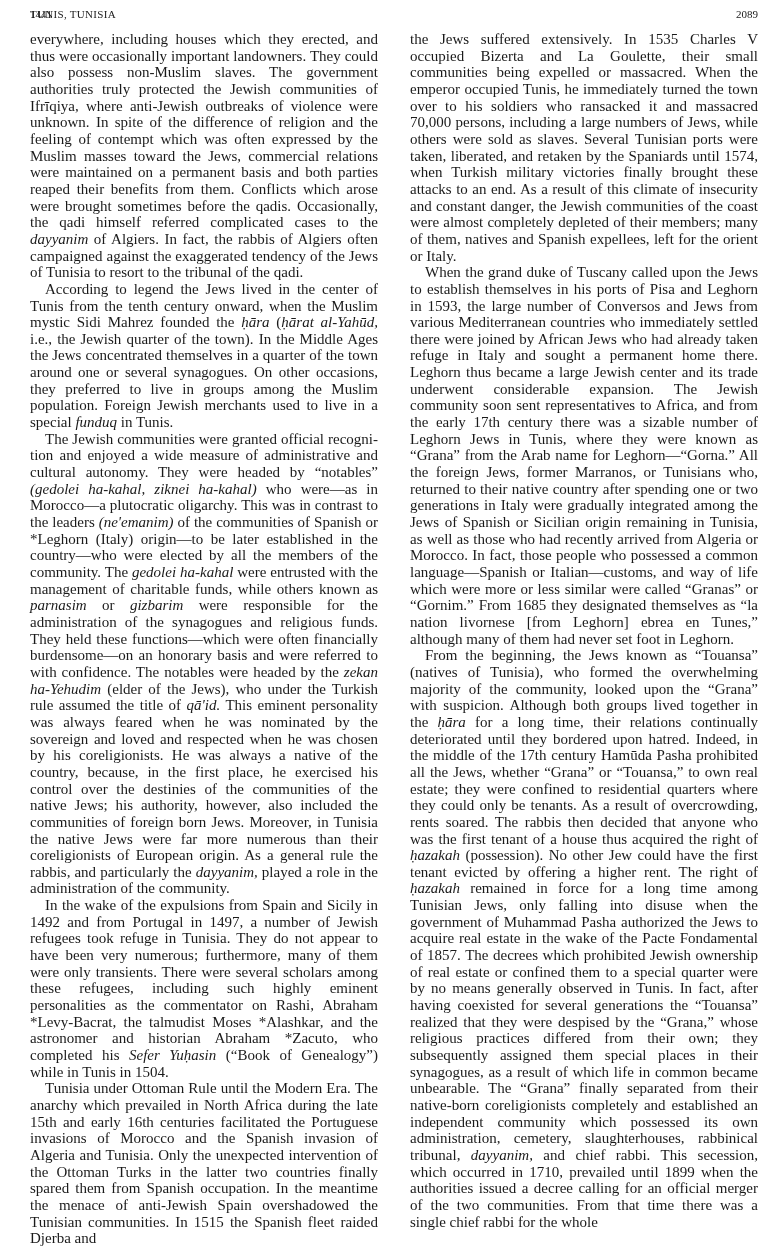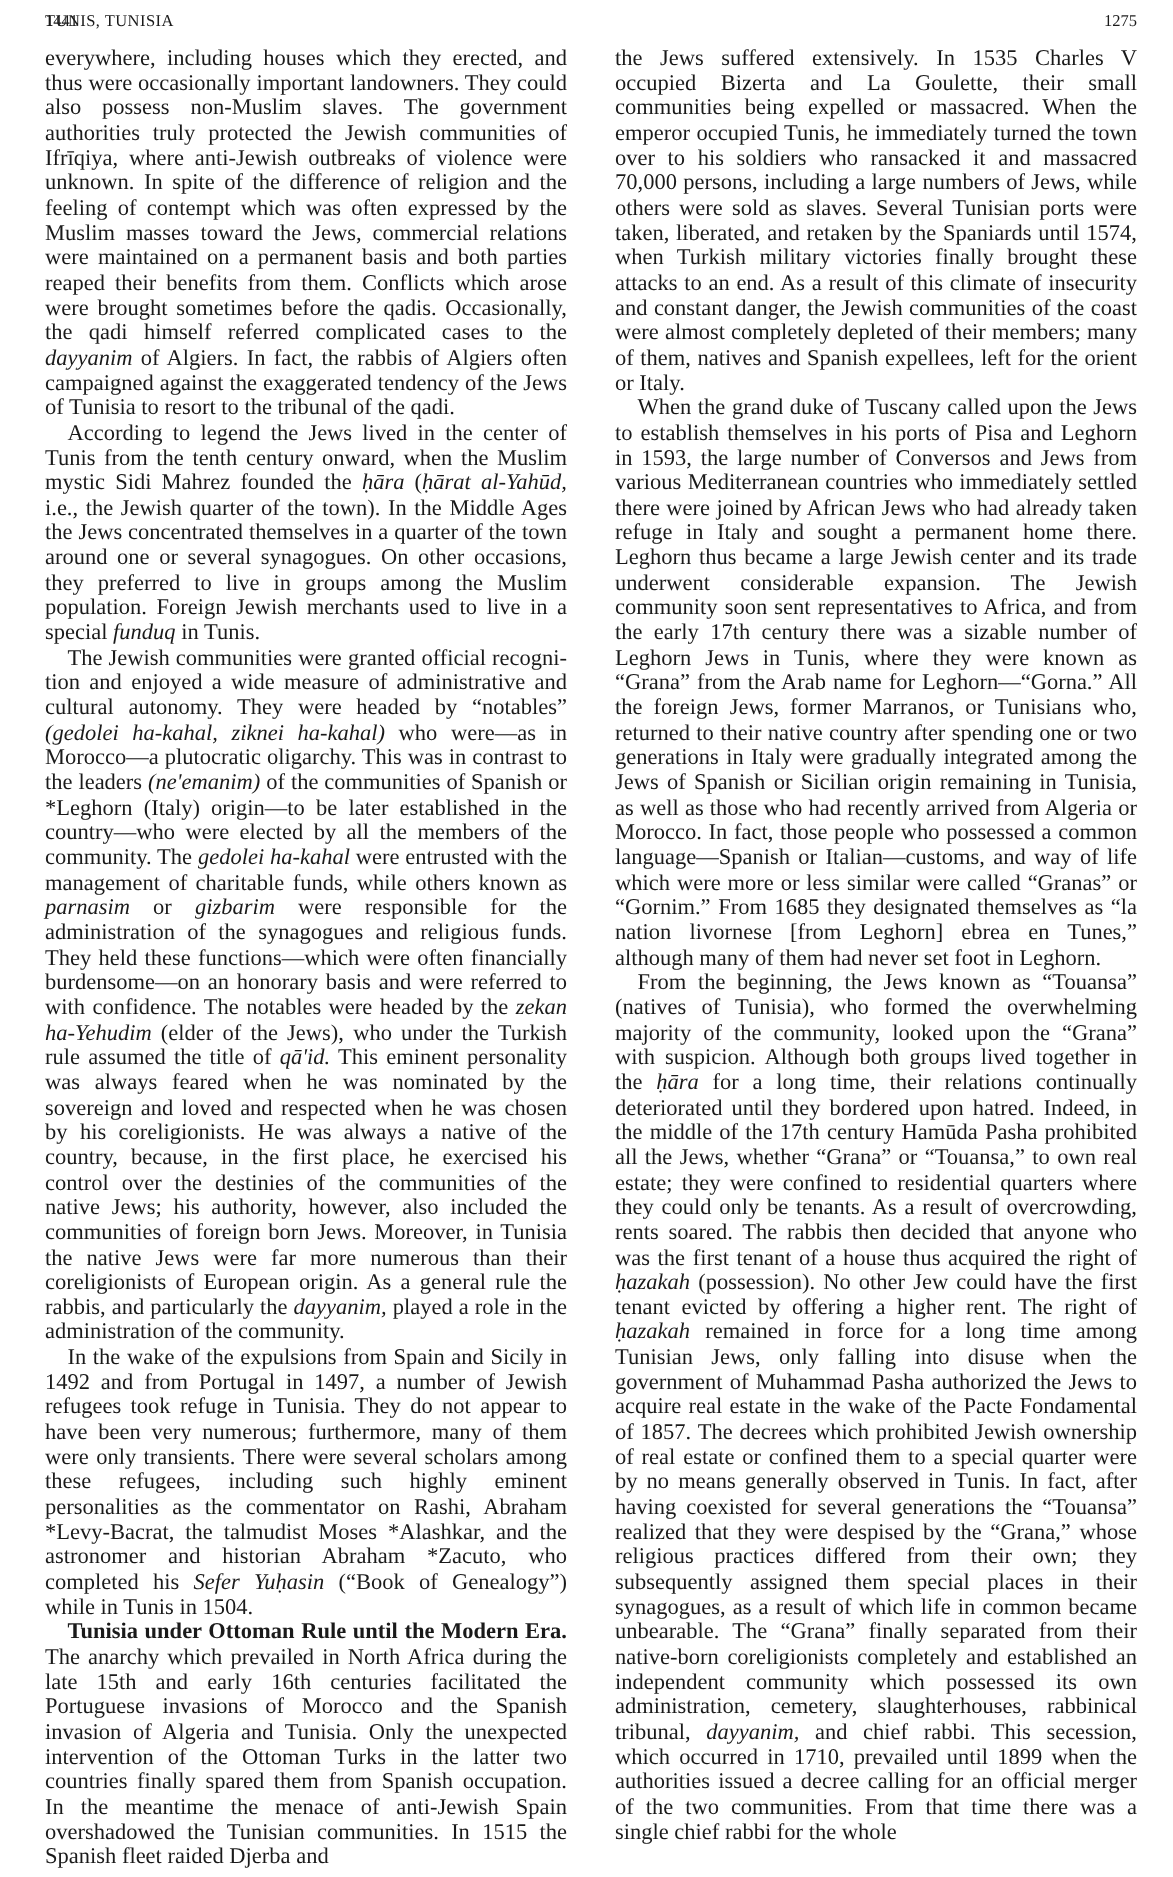--- a/index.html
+++ b/index.html
@@ -10,29 +10,29 @@
   .header .pl { position: absolute; left: 0; top: 0; }
   .header .title { position: absolute; left: 0; right: 0; text-align: left; letter-spacing: 0.3px; }
   .header .pr { position: absolute; right: 0; top: 0; }
   .col { position: absolute; top: 31px; width: 348px; font-size: 15px; line-height: 16.65px;
          text-align: justify; hyphens: manual; }
   .col.left { left: 30px; }
   .col.right { left: 410px; }
   .col p { margin: 0; text-indent: 15px; }
   .col p.cont { text-indent: 0; }
   .col i { font-style: italic; }
-  .col b { font-weight: bold; }
+  .col b { font-weight: normal; }
 </style>
 </head>
 <body>
 
 <div class="header">
   <span class="pl">1441</span>
   <span class="title">TUNIS, TUNISIA</span>
-  <span class="pr">1275</span>
+  <span class="pr">2089</span>
 </div>
 
 <div class="col left">
     <p class="cont"><span>everywhere, including houses which they erected, and thus were occasionally important landowners. They could also possess non-Muslim slaves. The government authorities truly protected the Jewish communities of Ifrīqiya, where anti-Jewish outbreaks of violence were unknown. In spite of the difference of religion and the feeling of contempt which was often expressed by the Muslim masses toward the Jews, commercial relations were maintained on a permanent basis and both parties reaped their benefits from them. Conflicts which arose were brought sometimes before the qadis. Occasionally, the qadi himself referred complicated cases to the </span><i>dayyanim</i><span> of Algiers. In fact, the rabbis of Algiers often campaigned against the exaggerated tendency of the Jews of Tunisia to resort to the tribunal of the qadi.</span></p>
     <p><span>According to legend the Jews lived in the center of Tunis from the tenth century onward, when the Muslim mystic Sidi Mahrez founded the </span><i>ḥāra</i><span> (</span><i>ḥārat al-Yahūd,</i><span> i.e., the Jewish quarter of the town). In the Middle Ages the Jews concentrated themselves in a quarter of the town around one or several synagogues. On other occasions, they preferred to live in groups among the Muslim population. Foreign Jewish merchants used to live in a special </span><i>funduq</i><span> in Tunis.</span></p>
     <p><span>The Jewish communities were granted official recogni­tion and enjoyed a wide measure of administrative and cultural autonomy. They were headed by “notables” </span><i>(gedolei ha-kahal, ziknei ha-kahal)</i><span> who were—as in Morocco—a plutocratic oligarchy. This was in contrast to the leaders </span><i>(ne'emanim)</i><span> of the communities of Spanish or *Leghorn (Italy) origin—to be later established in the country—who were elected by all the members of the community. The </span><i>gedolei ha-kahal</i><span> were entrusted with the management of charitable funds, while others known as </span><i>parnasim</i><span> or </span><i>gizbarim</i><span> were responsible for the administra­tion of the synagogues and religious funds. They held these functions—which were often financially burdensome—on an honorary basis and were referred to with confidence. The notables were headed by the </span><i>zekan ha-Yehudim</i><span> (elder of the Jews), who under the Turkish rule assumed the title of </span><i>qā'id.</i><span> This eminent personality was always feared when he was nominated by the sovereign and loved and respected when he was chosen by his coreligionists. He was always a native of the country, because, in the first place, he exercised his control over the destinies of the communities of the native Jews; his authority, however, also included the communi­ties of foreign born Jews. Moreover, in Tunisia the native Jews were far more numerous than their coreligionists of European origin. As a general rule the rabbis, and particularly the </span><i>dayyanim,</i><span> played a role in the administra­tion of the community.</span></p>
     <p><span>In the wake of the expulsions from Spain and Sicily in 1492 and from Portugal in 1497, a number of Jewish refugees took refuge in Tunisia. They do not appear to have been very numerous; furthermore, many of them were only transients. There were several scholars among these refugees, including such highly eminent personalities as the commentator on Rashi, Abraham *Levy-Bacrat, the tal­mudist Moses *Alashkar, and the astronomer and historian Abraham *Zacuto, who completed his </span><i>Sefer Yuḥasin</i><span> (“Book of Genealogy”) while in Tunis in 1504.</span></p>
     <p><b>Tunisia under Ottoman Rule until the Modern Era.</b><span> The anarchy which prevailed in North Africa during the late 15th and early 16th centuries facilitated the Portuguese invasions of Morocco and the Spanish invasion of Algeria and Tunisia. Only the unexpected intervention of the Ottoman Turks in the latter two countries finally spared them from Spanish occupation. In the meantime the menace of anti-Jewish Spain overshadowed the Tunisian communities. In 1515 the Spanish fleet raided Djerba and</span></p>
   </div>
 <div class="col right">

